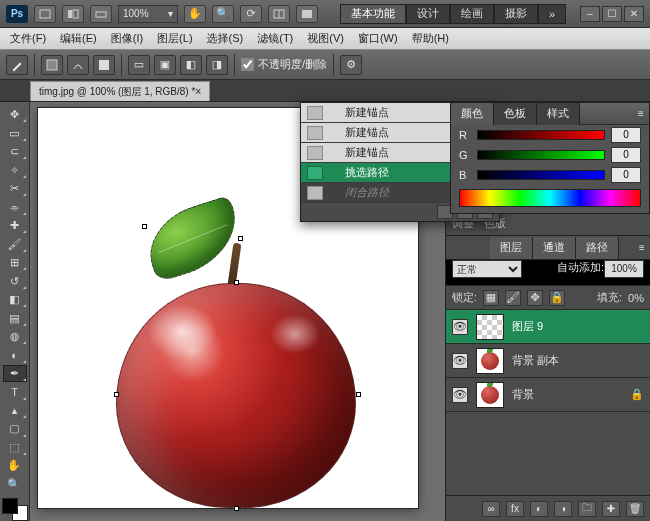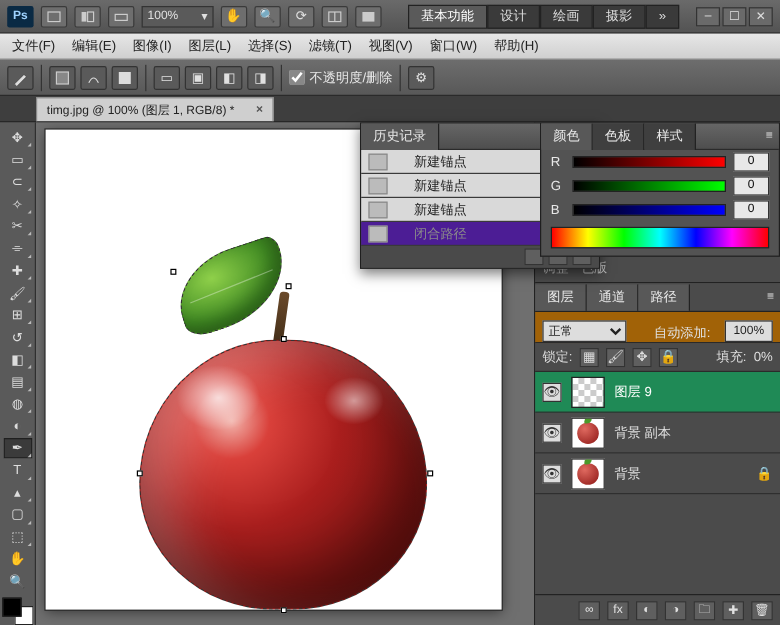--- a/index.html
+++ b/index.html
@@ -18,21 +18,21 @@
   .menubar { height:22px; background:linear-gradient(#e7e7e7,#cfcfcf); display:flex; align-items:center; padding:0 4px; gap:2px; color:#222; border-bottom:1px solid #8a8a8a; }
   .menubar span { padding:2px 6px; cursor:default; }
   
   .optbar { height:30px; background:linear-gradient(#6d6d6d,#585858); display:flex; align-items:center; gap:4px; padding:0 6px; border-bottom:1px solid #2a2a2a; }
   .opt-swatch { width:22px; height:20px; background:#5a5a5a; border:1px solid #333; border-radius:2px; display:flex; align-items:center; justify-content:center; }
   .vsep { width:1px; height:22px; background:#333; margin:0 2px; }
   .chk { display:flex; align-items:center; gap:4px; color:#e8e8e8; font-size:11px; }
   .chk input { accent-color:#888; }
   
   .docstrip { height:22px; background:#3e3e3e; display:flex; align-items:flex-end; padding-left:30px; border-bottom:1px solid #222; }
-  .doctab { height:20px; background:#cfcfcf; color:#222; padding:0 8px; display:flex; align-items:center; gap:18px; border:1px solid #8a8a8a; border-bottom:none; font-size:10px; }
+  .doctab { height:20px; background:#cfcfcf; color:#222; padding:0 8px; display:flex; align-items:center; gap:0; border:1px solid #8a8a8a; border-bottom:none; font-size:10px; }
   .doctab .x { color:#555; font-weight:bold; }
   
   .main { position:relative; height:419px; display:flex; }
   
   .toolbox { width:30px; background:#5a5a5a; border-right:1px solid #2f2f2f; display:flex; flex-direction:column; align-items:center; padding-top:4px; gap:1px; }
   .tool { width:24px; height:20px; display:flex; align-items:center; justify-content:center; color:#ddd; position:relative; }
   .tool.sel { background:#3b3b3b; box-shadow:inset 0 0 0 1px #1f1f1f; }
   .tool .tri { position:absolute; right:1px; bottom:1px; width:0; height:0; border-left:3px solid transparent; border-bottom:3px solid #bbb; }
   .fgbg { width:26px; height:26px; position:relative; margin-top:4px; }
   .fgbg .fg,.fgbg .bg { position:absolute; width:16px; height:16px; border:1px solid #222; }
@@ -53,38 +53,38 @@
   
   .history-panel { position:absolute; left:300px; top:0; width:200px; background:#535353; border:1px solid #1f1f1f; box-shadow:0 4px 10px rgba(0,0,0,.5); z-index:5; }
   .panel-head { height:22px; background:linear-gradient(#666,#4e4e4e); display:flex; align-items:center; border-bottom:1px solid #2a2a2a; }
   .panel-tab { height:22px; padding:0 10px; display:flex; align-items:center; font-size:11px; color:#e8e8e8; background:#3f3f3f; border-right:1px solid #222; }
   .panel-tab.act { background:#585858; }
   .panel-menu { margin-left:auto; width:16px; text-align:center; color:#ddd; font-size:10px; }
   .panel-close { width:16px; text-align:center; color:#ddd; font-size:10px; padding-right:4px; }
   .hist-row { height:20px; display:flex; align-items:center; gap:22px; padding:0 6px; border-bottom:1px solid #3a3a3a; background:#d9d9d9; color:#222; font-size:11px; }
   .hist-row .ic { width:16px; height:14px; background:#bbb; border:1px solid #888; }
   .hist-row.sel { background:#1f8a56; color:#fff; }
-  .hist-row.dis { color:#8a8a8a; background:#4c1d95; }
+  .hist-row.dis { color:#8a8a8a; font-style:italic; background:#404040; }
   
   .color-panel { position:absolute; right:0; top:0; width:200px; background:#535353; border:1px solid #1f1f1f; z-index:6; }
   .rgb-row { display:flex; align-items:center; height:20px; padding:0 8px; gap:6px; }
   .rgb-row .lab { width:12px; color:#e8e8e8; }
   .rgb-row .slider { flex:1; height:10px; border:1px solid #222; }
   .slider.r { background:linear-gradient(to right,#000,#f00); }
   .slider.g { background:linear-gradient(to right,#000,#0f0); }
   .slider.b { background:linear-gradient(to right,#000,#00f); }
   .rgb-row .val { width:30px; height:16px; background:#e8e8e8; color:#000; text-align:center; font-size:10px; border:1px solid #333; line-height:14px; }
   .spectrum { height:18px; margin:4px 8px 6px; background:linear-gradient(to right,#f00,#ff0,#0f0,#0ff,#00f,#f0f,#f00); border:1px solid #222; }
   
   .dockrow { height:24px; background:#4b4b4b; border-bottom:1px solid #222; display:flex; align-items:center; padding:0 6px; gap:10px; color:#bdbdbd; font-size:11px; }
   
   .layers-panel { flex:1; display:flex; flex-direction:column; }
-  .layers-head { height:24px; display:flex; align-items:center; background:#4b4b4b; border-bottom:1px solid #222; }
+  .layers-head { height:24px; display:flex; align-items:center; background:#4b4b4b; border-bottom:1px solid #222;padding-left:44px; }
   .layers-head .panel-tab { background:#585858; }
-  .lay-opts { height:26px; display:flex; align-items:flex-end; gap:12px; padding:0 6px; background:#a16207; border-bottom:1px solid #2a2a2a; }
+  .lay-opts { height:26px; display:flex; align-items:flex-start; gap:0; padding:0 6px; background:#000000; border-bottom:1px solid #2a2a2a; }
   .lay-opts select,.lay-opts .pct { height:18px; background:#ddd; color:#222; border:1px solid #333; font-size:10px; }
   .lay-opts .pct { width:40px; text-align:center; line-height:16px; }
   .lay-lock { height:24px; display:flex; align-items:center; gap:6px; padding:0 6px; background:#4b4b4b; border-bottom:1px solid #2a2a2a; font-size:11px; color:#ddd; }
   .lay-lock .lb { width:16px; height:16px; background:#5f5f5f; border:1px solid #333; display:flex; align-items:center; justify-content:center; }
   .layer-row { height:34px; display:flex; align-items:center; gap:8px; padding:0 6px; border-bottom:1px solid #2a2a2a; background:#4b4b4b; }
   .layer-row.sel { background:#1f8a56; color:#fff; }
   .eye { width:16px; height:16px; border:1px solid #333; background:#ddd; display:flex; align-items:center; justify-content:center; color:#333; font-size:11px; }
   .thumb { width:28px; height:26px; background:#fff; border:1px solid #222; display:flex; align-items:center; justify-content:center; overflow:hidden; }
   .thumb.checker { background:repeating-conic-gradient(#ccc 0 25%, #fff 0 50%) 0 0/10px 10px; }
   .thumb .mini-apple { width:18px; height:18px; border-radius:50%; background:radial-gradient(circle at 35% 30%, #e06a60, #8c1614); position:relative;}
@@ -303,36 +303,35 @@
         <div class="fb">◐</div>
         <div class="fb">◑</div>
         <div class="fb">🗀</div>
         <div class="fb">✚</div>
         <div class="fb">🗑</div>
       </div>
     </div>
   </div>
 
   <div class="history-panel">
-    <div class="panel-head">
-      <div class="panel-tab act">历史记录</div>
-      <div class="panel-menu">≡</div>
-      <div class="panel-close">«</div>
-    </div>
     <div class="hist-row">
         <div class="ic"></div>
         <span>新建锚点</span>
       </div>
     <div class="hist-row">
         <div class="ic"></div>
         <span>新建锚点</span>
       </div>
     <div class="hist-row">
         <div class="ic"></div>
         <span>新建锚点</span>
+      </div>
+    <div class="hist-row sel">
+        <div class="ic" style="background:#2fae78;border-color:#156b46"></div>
+        <span>挑选路径</span>
       </div>
     <div class="hist-row dis">
         <div class="ic"></div>
         <span>闭合路径</span>
       </div>
     <div style="height:18px;background:#4a4a4a;display:flex;justify-content:flex-end;gap:4px;padding:2px 6px">
       <div class="fb" style="width:16px;height:14px;background:#5f5f5f;border:1px solid #333"></div>
       <div class="fb" style="width:16px;height:14px;background:#5f5f5f;border:1px solid #333"></div>
       <div class="fb" style="width:16px;height:14px;background:#5f5f5f;border:1px solid #333"></div>
     </div>

